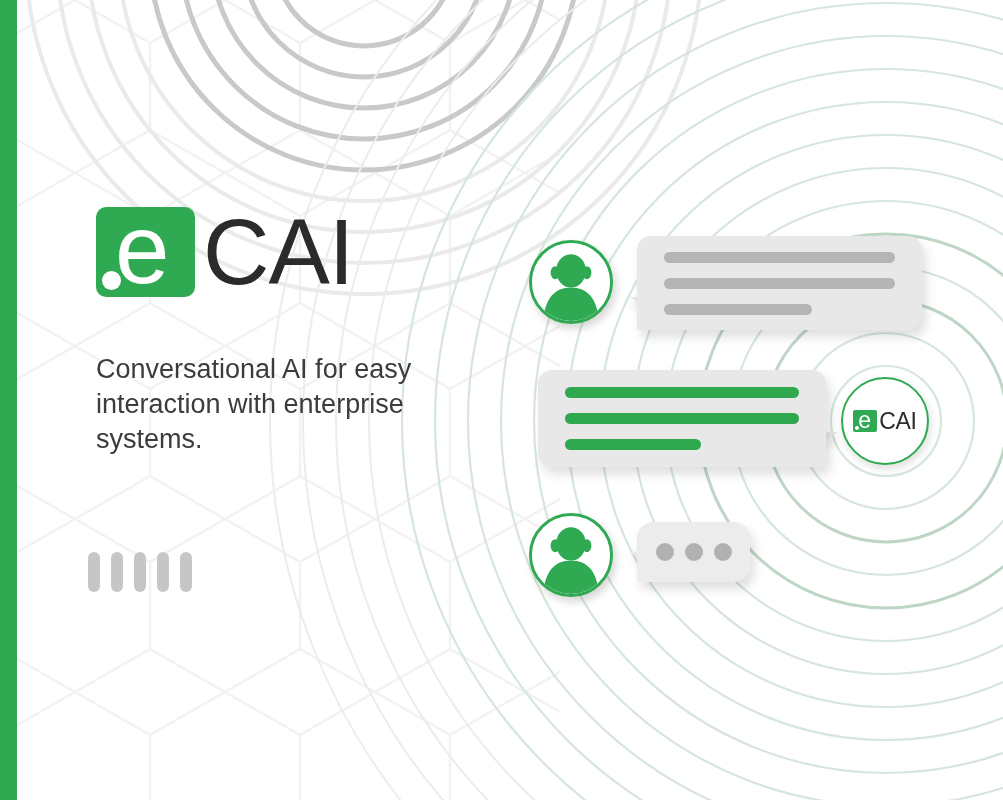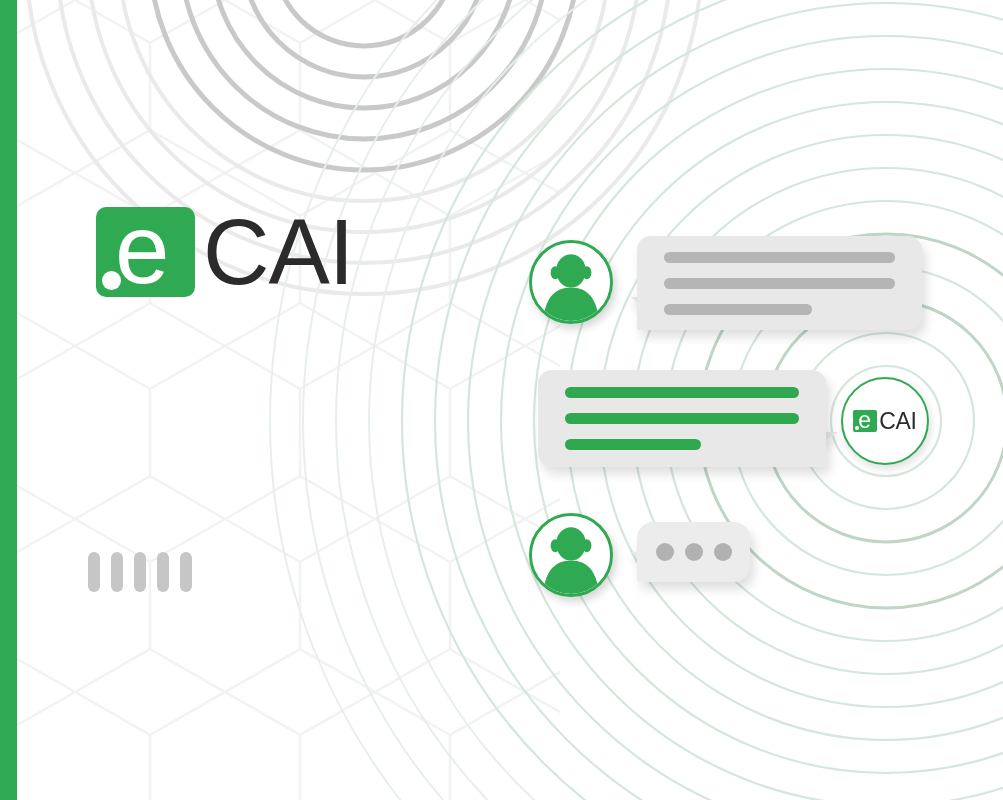--- a/index.html
+++ b/index.html
@@ -342,20 +342,21 @@
   <div class="logo-block">
     <div class="logo-row">
       <div class="logo-mark">
         <span class="logo-mark-dot"></span>
         <span class="logo-mark-e">e</span>
       </div>
       <div class="logo-text">CAI</div>
     </div>
   </div>
 
+  <div class="tagline">Conversational AI for easy interaction with enterprise systems.</div>
 
   <div class="equalizer">
     <span class="bar"></span>
     <span class="bar"></span>
     <span class="bar"></span>
     <span class="bar"></span>
     <span class="bar"></span>
   </div>
 
   <div class="chat-cluster">

